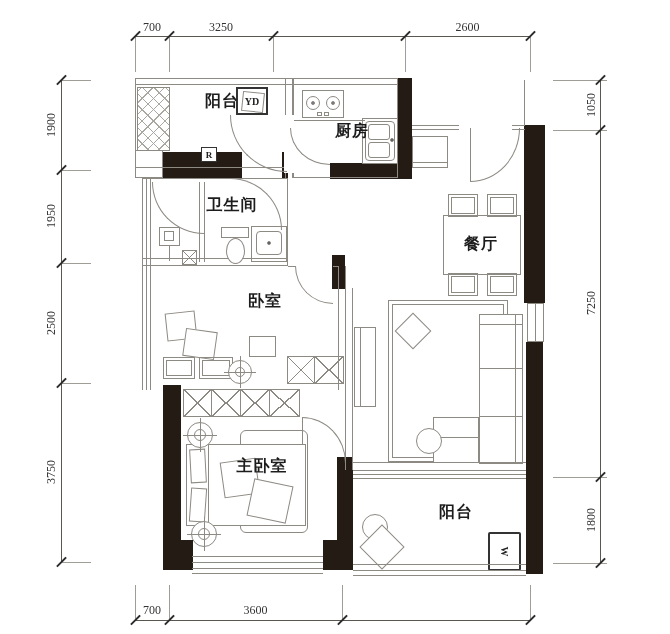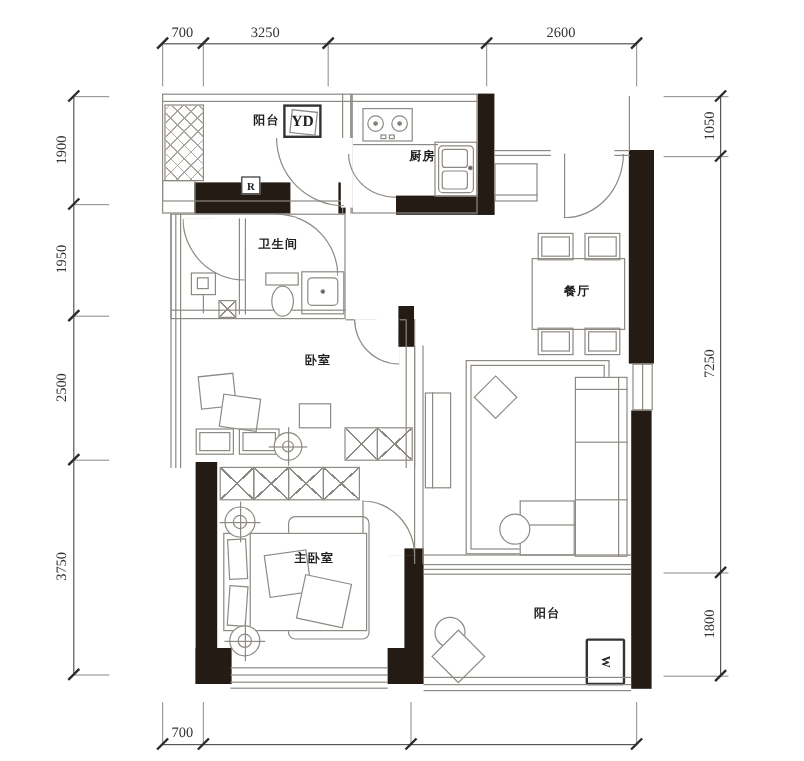--- a/index.html
+++ b/index.html
@@ -27,21 +27,21 @@
     repeating-linear-gradient(-45deg, transparent 0 7px, #aaa6a0 7px 8px);}
   .dia{position:absolute;border:1px solid var(--line,#8d8983);background:#fff;transform:rotate(45deg);box-sizing:border-box;}
   .chair{position:absolute;border:1px solid var(--line,#8d8983);box-sizing:border-box;}
   .chair::after{content:"";position:absolute;inset:2px;border:1px solid var(--line,#8d8983);}
   .rug{position:absolute;border:1px solid var(--line,#8d8983);box-sizing:border-box;}
   .rug::after{content:"";position:absolute;inset:3px;border:1px solid var(--line,#8d8983);}
   .lamp{position:absolute;border:1px solid var(--line,#8d8983);border-radius:50%;background:#fff;box-sizing:border-box;}
   .lamp::before{content:"";position:absolute;left:-5px;right:-5px;top:50%;height:1px;background:var(--line,#8d8983);}
   .lamp::after{content:"";position:absolute;top:-5px;bottom:-5px;left:50%;width:1px;background:var(--line,#8d8983);}
   .lamp .lamp-in{position:absolute;inset:6px;border:1px solid var(--line,#8d8983);border-radius:50%;}
-  .room-label{position:absolute;font-weight:bold;font-size:10px;color:var(--text,#1c1c1c);
+  .room-label{position:absolute;font-weight:bold;font-size:16px;color:var(--text,#1c1c1c);
               text-align:center;letter-spacing:1px;line-height:14px;}
   .mark-label{position:absolute;display:flex;align-items:center;justify-content:center;
               font-family:"Liberation Serif",serif;font-weight:bold;color:#222;}
   
   .dimline-h{position:absolute;height:1px;background:#5a5650;}
   .dimline-v{position:absolute;width:1px;background:#5a5650;}
   .ext-h{position:absolute;height:1px;background:#a09c96;}
   .ext-v{position:absolute;width:1px;background:#a09c96;}
   .tick{position:absolute;width:13px;height:2px;background:#2b2b2b;transform:rotate(-45deg);}
   .dim-label{position:absolute;font-family:"Liberation Serif",serif;font-size:12px;color:var(--dim-text,#333);
@@ -71,20 +71,21 @@
   <div class="dimline-h" style="left:135px;top:620px;width:396px;"></div>
   <div class="ext-v" style="left:135px;top:585px;height:35px;"></div>
   <div class="ext-v" style="left:169px;top:585px;height:35px;"></div>
   <div class="ext-v" style="left:342px;top:585px;height:35px;"></div>
   <div class="ext-v" style="left:530px;top:585px;height:35px;"></div>
   <div class="tick" style="left:129px;top:619px;"></div>
   <div class="tick" style="left:163px;top:619px;"></div>
   <div class="tick" style="left:336px;top:619px;"></div>
   <div class="tick" style="left:524px;top:619px;"></div>
   <div class="dim-label" style="left:135px;top:603px;width:34px;">700</div>
+  <div class="dim-label" style="left:169px;top:603px;width:173px;">3600</div>
 
   <div class="dimline-v" style="left:61px;top:80px;height:483px;"></div>
   <div class="ext-h" style="left:61px;top:80px;width:30px;"></div>
   <div class="ext-h" style="left:61px;top:170px;width:30px;"></div>
   <div class="ext-h" style="left:61px;top:263px;width:30px;"></div>
   <div class="ext-h" style="left:61px;top:383px;width:30px;"></div>
   <div class="ext-h" style="left:61px;top:562px;width:30px;"></div>
   <div class="tick" style="left:55px;top:79px;"></div>
   <div class="tick" style="left:55px;top:169px;"></div>
   <div class="tick" style="left:55px;top:262px;"></div>
@@ -241,21 +242,21 @@
   <div class="circ" style="left:331px;top:101px;width:4px;height:4px;background:#777;"></div>
   <div class="ln" style="left:317px;top:112px;width:5px;height:4px;"></div>
   <div class="ln" style="left:324px;top:112px;width:5px;height:4px;"></div>
   <div class="ln" style="left:365px;top:121px;width:30px;height:40px;border-radius:4px;background:#fff;"></div>
   <div class="ln" style="left:368px;top:124px;width:22px;height:16px;border-radius:3px;"></div>
   <div class="ln" style="left:368px;top:142px;width:22px;height:16px;border-radius:3px;"></div>
   <div class="circ" style="left:390px;top:138px;width:4px;height:4px;background:#555;"></div>
 
   <div class="ln" style="left:236px;top:87px;width:32px;height:28px;border-width:2px;border-color:#333;background:#fff;">
     <div class="ln" style="left:4px;top:3px;width:22px;height:20px;transform:rotate(6deg);"></div>
-    <span class="mark-label" style="inset:0;font-size:13px;">YD</span>
+    <span class="mark-label" style="inset:0;font-size:10px;">YD</span>
   </div>
   <div class="ln" style="left:201px;top:147px;width:16px;height:15px;border-color:#333;background:#fff;">
     <span class="mark-label" style="inset:0;font-size:9px;">R</span>
   </div>
 
   <div class="room-label" style="left:192px;top:94px;width:60px;">阳台</div>
   <div class="room-label" style="left:322px;top:124px;width:60px;">厨房</div>
   <div class="room-label" style="left:197px;top:198px;width:70px;">卫生间</div>
   <div class="room-label" style="left:451px;top:237px;width:60px;">餐厅</div>
   <div class="room-label" style="left:235px;top:294px;width:60px;text-align:center;">卧室</div>

